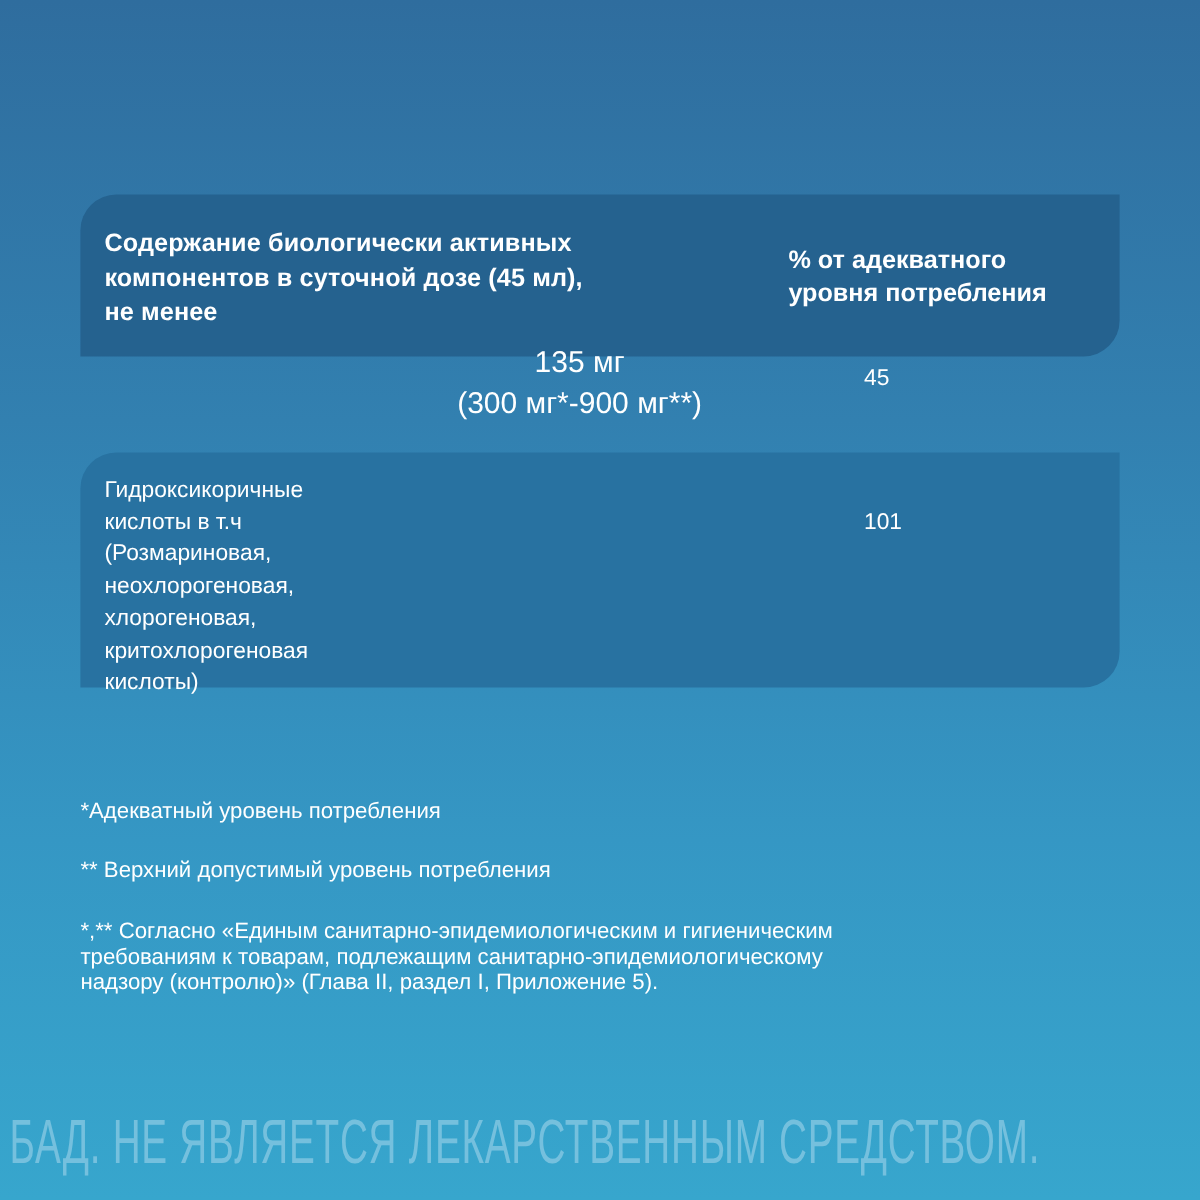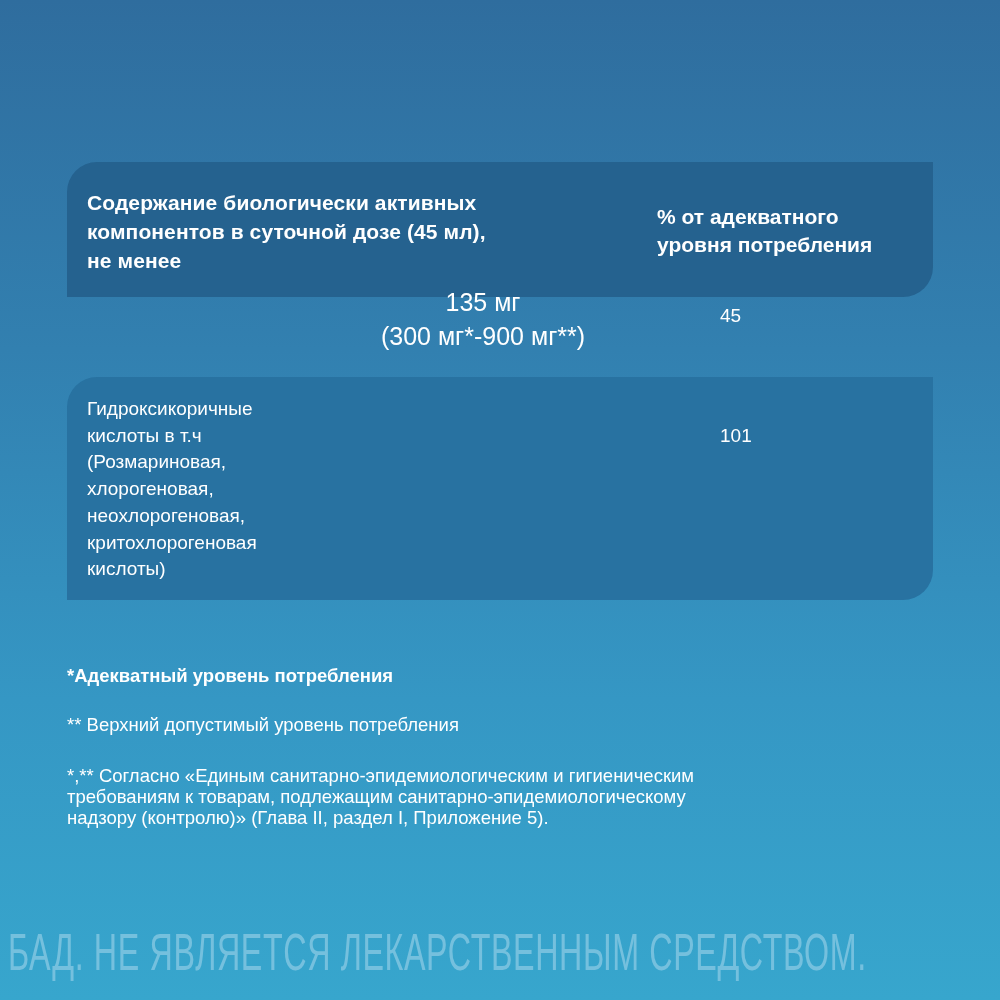--- a/index.html
+++ b/index.html
@@ -54,21 +54,21 @@
       position: absolute;
       left: 67px;
       width: 866px;
     }
     .row-1 {
       top: 257px;
       height: 120px;
     }
     .row-2 {
       top: 377px;
-      height: 223px;
+      height: 196px;
       background: #2872a1;
       border-radius: 30px 0 30px 0;
     }
     .cell-name {
       position: absolute;
       left: 20px;
       font-size: 19px;
       white-space: nowrap;
     }
     .row-1 .cell-name { top: 28px; line-height: 34px; }
@@ -98,21 +98,21 @@
     .row-1 .cell-percent { top: 47px; }
     .row-2 .cell-percent { top: 47px; }
 
     
     .footnote {
       position: absolute;
       left: 67px;
       font-size: 18.5px;
       white-space: nowrap;
     }
-    .fn-1 { top: 664px; line-height: 24px; font-weight: bold; }
+    .fn-1 { top: 664px; line-height: 24px; }
     .fn-2 { top: 713px; line-height: 24px; }
     .fn-3 { top: 765px; line-height: 21px; }
     .fn-3 .line { display: block; }
 
     
     .disclaimer {
       position: absolute;
       left: 8px;
       top: 922px;
       width: 992px;
@@ -148,22 +148,22 @@
     <span class="line">(300 мг*-900 мг**)</span>
   </div>
   <div class="cell-percent">45</div>
 </div>
 
 <div class="row row-2">
   <div class="cell-name">
     <span class="line">Гидроксикоричные</span>
     <span class="line">кислоты в т.ч</span>
     <span class="line">(Розмариновая,</span>
+    <span class="line">неохлорогеновая,</span>
     <span class="line">хлорогеновая,</span>
-    <span class="line">неохлорогеновая,</span>
     <span class="line">критохлорогеновая</span>
     <span class="line">кислоты)</span>
   </div>
   <div class="cell-percent">101</div>
 </div>
 
 <div class="footnote fn-1">*Адекватный уровень потребления</div>
 <div class="footnote fn-2">** Верхний допустимый уровень потребления</div>
 <div class="footnote fn-3">
   <span class="line">*,** Согласно «Единым санитарно-эпидемиологическим и гигиеническим</span>

